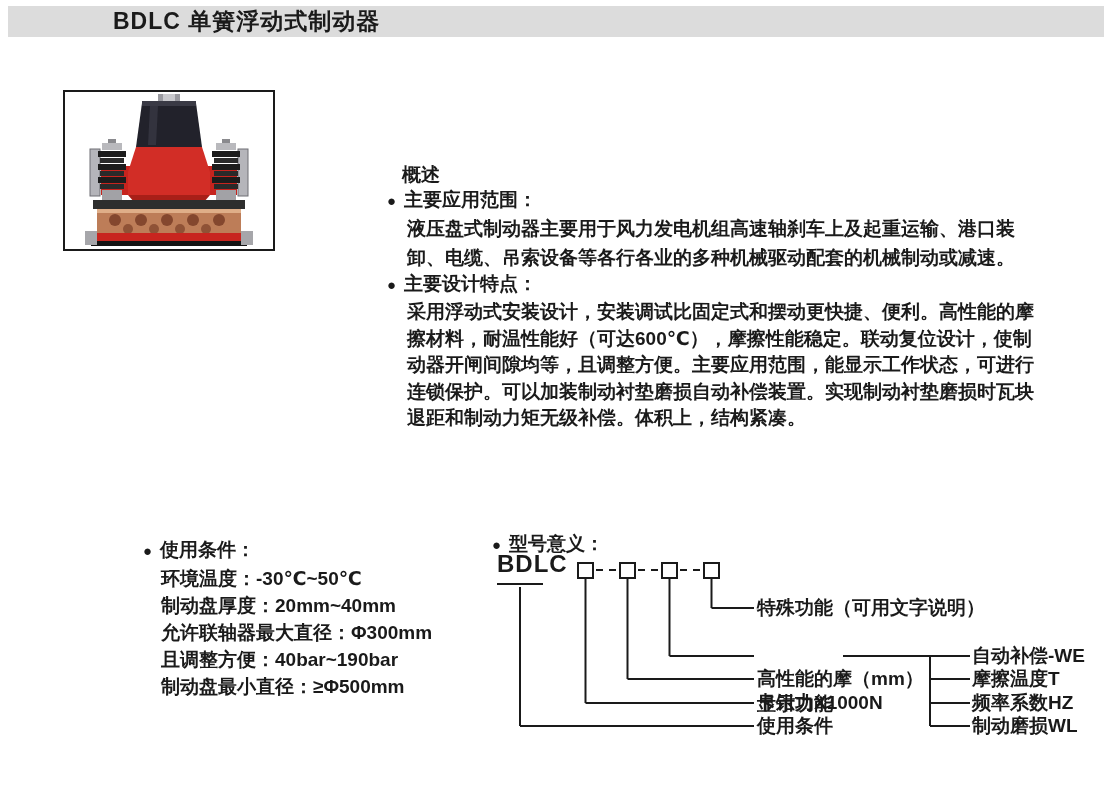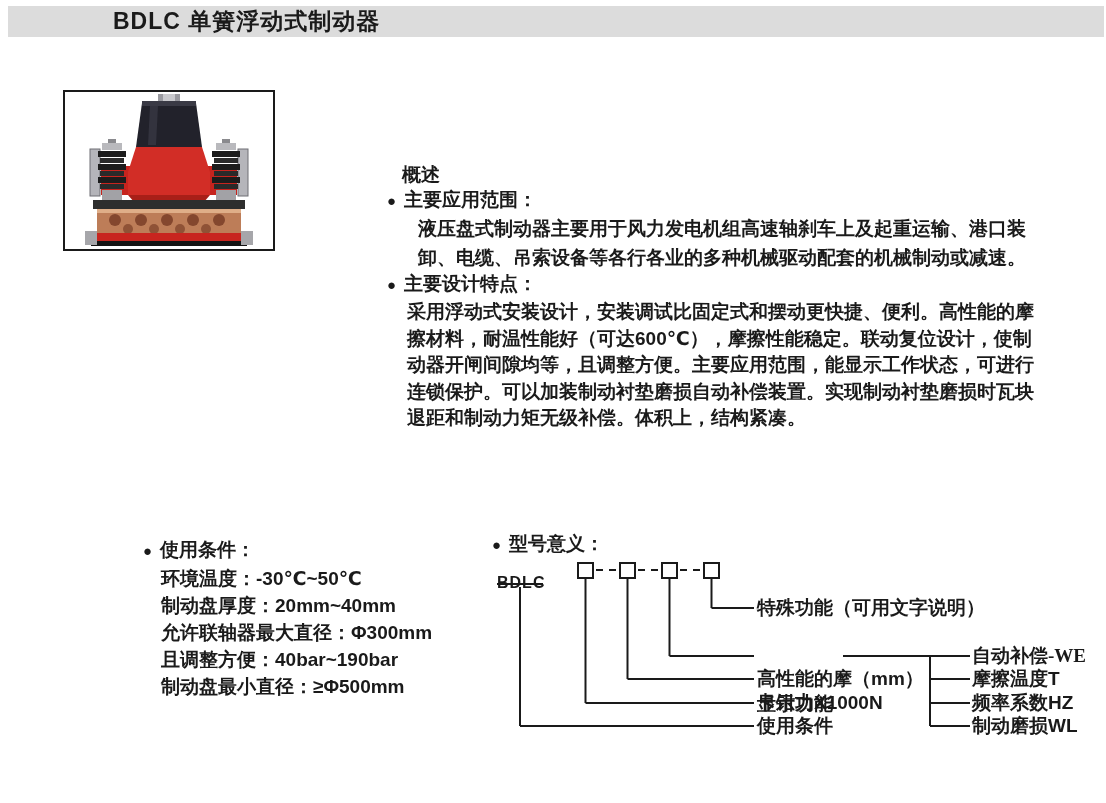--- a/index.html
+++ b/index.html
@@ -10,25 +10,25 @@
     color:#1a1a1a; font-weight:bold; overflow:hidden;
   }
   .abs { position:absolute; white-space:nowrap; }
   .header-bar { position:absolute; left:8px; top:6px; width:1096px; height:31px; background:#dcdcdc; }
   .page-title { position:absolute; left:113px; top:6px; height:24px; line-height:31px; font-size:23px; letter-spacing:1px; }
   .photo-box { position:absolute; left:63px; top:90px; width:212px; height:161px; border:2px solid #1a1a1a; background:#ffffff; }
   .body-line { font-size:19px; }
   .bullet-row { display:flex; align-items:flex-start; }
   .bullet { font-size:15px; line-height:23px; margin-right:8px; }
   .sec-heading { font-size:19px; line-height:22px; }
-  .para { line-height:29px;margin-left:11px; }
+  .para { line-height:29px; }
   .para2 { line-height:26.5px; }
   .cond-lines { line-height:27px; font-size:19px; }
   .diag-label { position:absolute; white-space:nowrap; font-size:19px; line-height:22px; }
-  .bdlc { position:absolute; left:497px; top:574px; font-size:16px; letter-spacing:1px; }
+  .bdlc { position:absolute; left:497px; top:550px; font-size:24px; letter-spacing:1px; }
   svg line, svg rect.sq { stroke:#1a1a1a; }
 </style>
 </head>
 <body>
 
 <div class="page">
 
   <div class="header-bar"></div>
   <div class="page-title">BDLC 单簧浮动式制动器</div>
 
@@ -166,18 +166,18 @@
     <line x1="450" y1="174" x2="490" y2="174" stroke-width="2"></line>
     <line x1="450" y1="104" x2="490" y2="104" stroke-width="2"></line>
   </svg>
 
   <div class="diag-label" style="left:757px; top:597px;">特殊功能（可用文字说明）</div>
   <div class="diag-label" style="left:757px; top:645px;margin-top:48px;">显示功能</div>
   <div class="diag-label" style="left:757px; top:668px;">高性能的摩（mm）</div>
   <div class="diag-label" style="left:757px; top:692px;">卡钳力X1000N</div>
   <div class="diag-label" style="left:757px; top:715px;">使用条件</div>
 
-  <div class="diag-label" style="left:972px; top:645px;font-family:Liberation Serif, serif;">自动补偿-WE</div>
+  <div class="diag-label" style="left:972px; top:645px;">自动补偿-WE</div>
   <div class="diag-label" style="left:972px; top:668px;">摩擦温度T</div>
   <div class="diag-label" style="left:972px; top:692px;">频率系数HZ</div>
   <div class="diag-label" style="left:972px; top:715px;">制动磨损WL</div>
 
 </div>
 
 </body></html>

